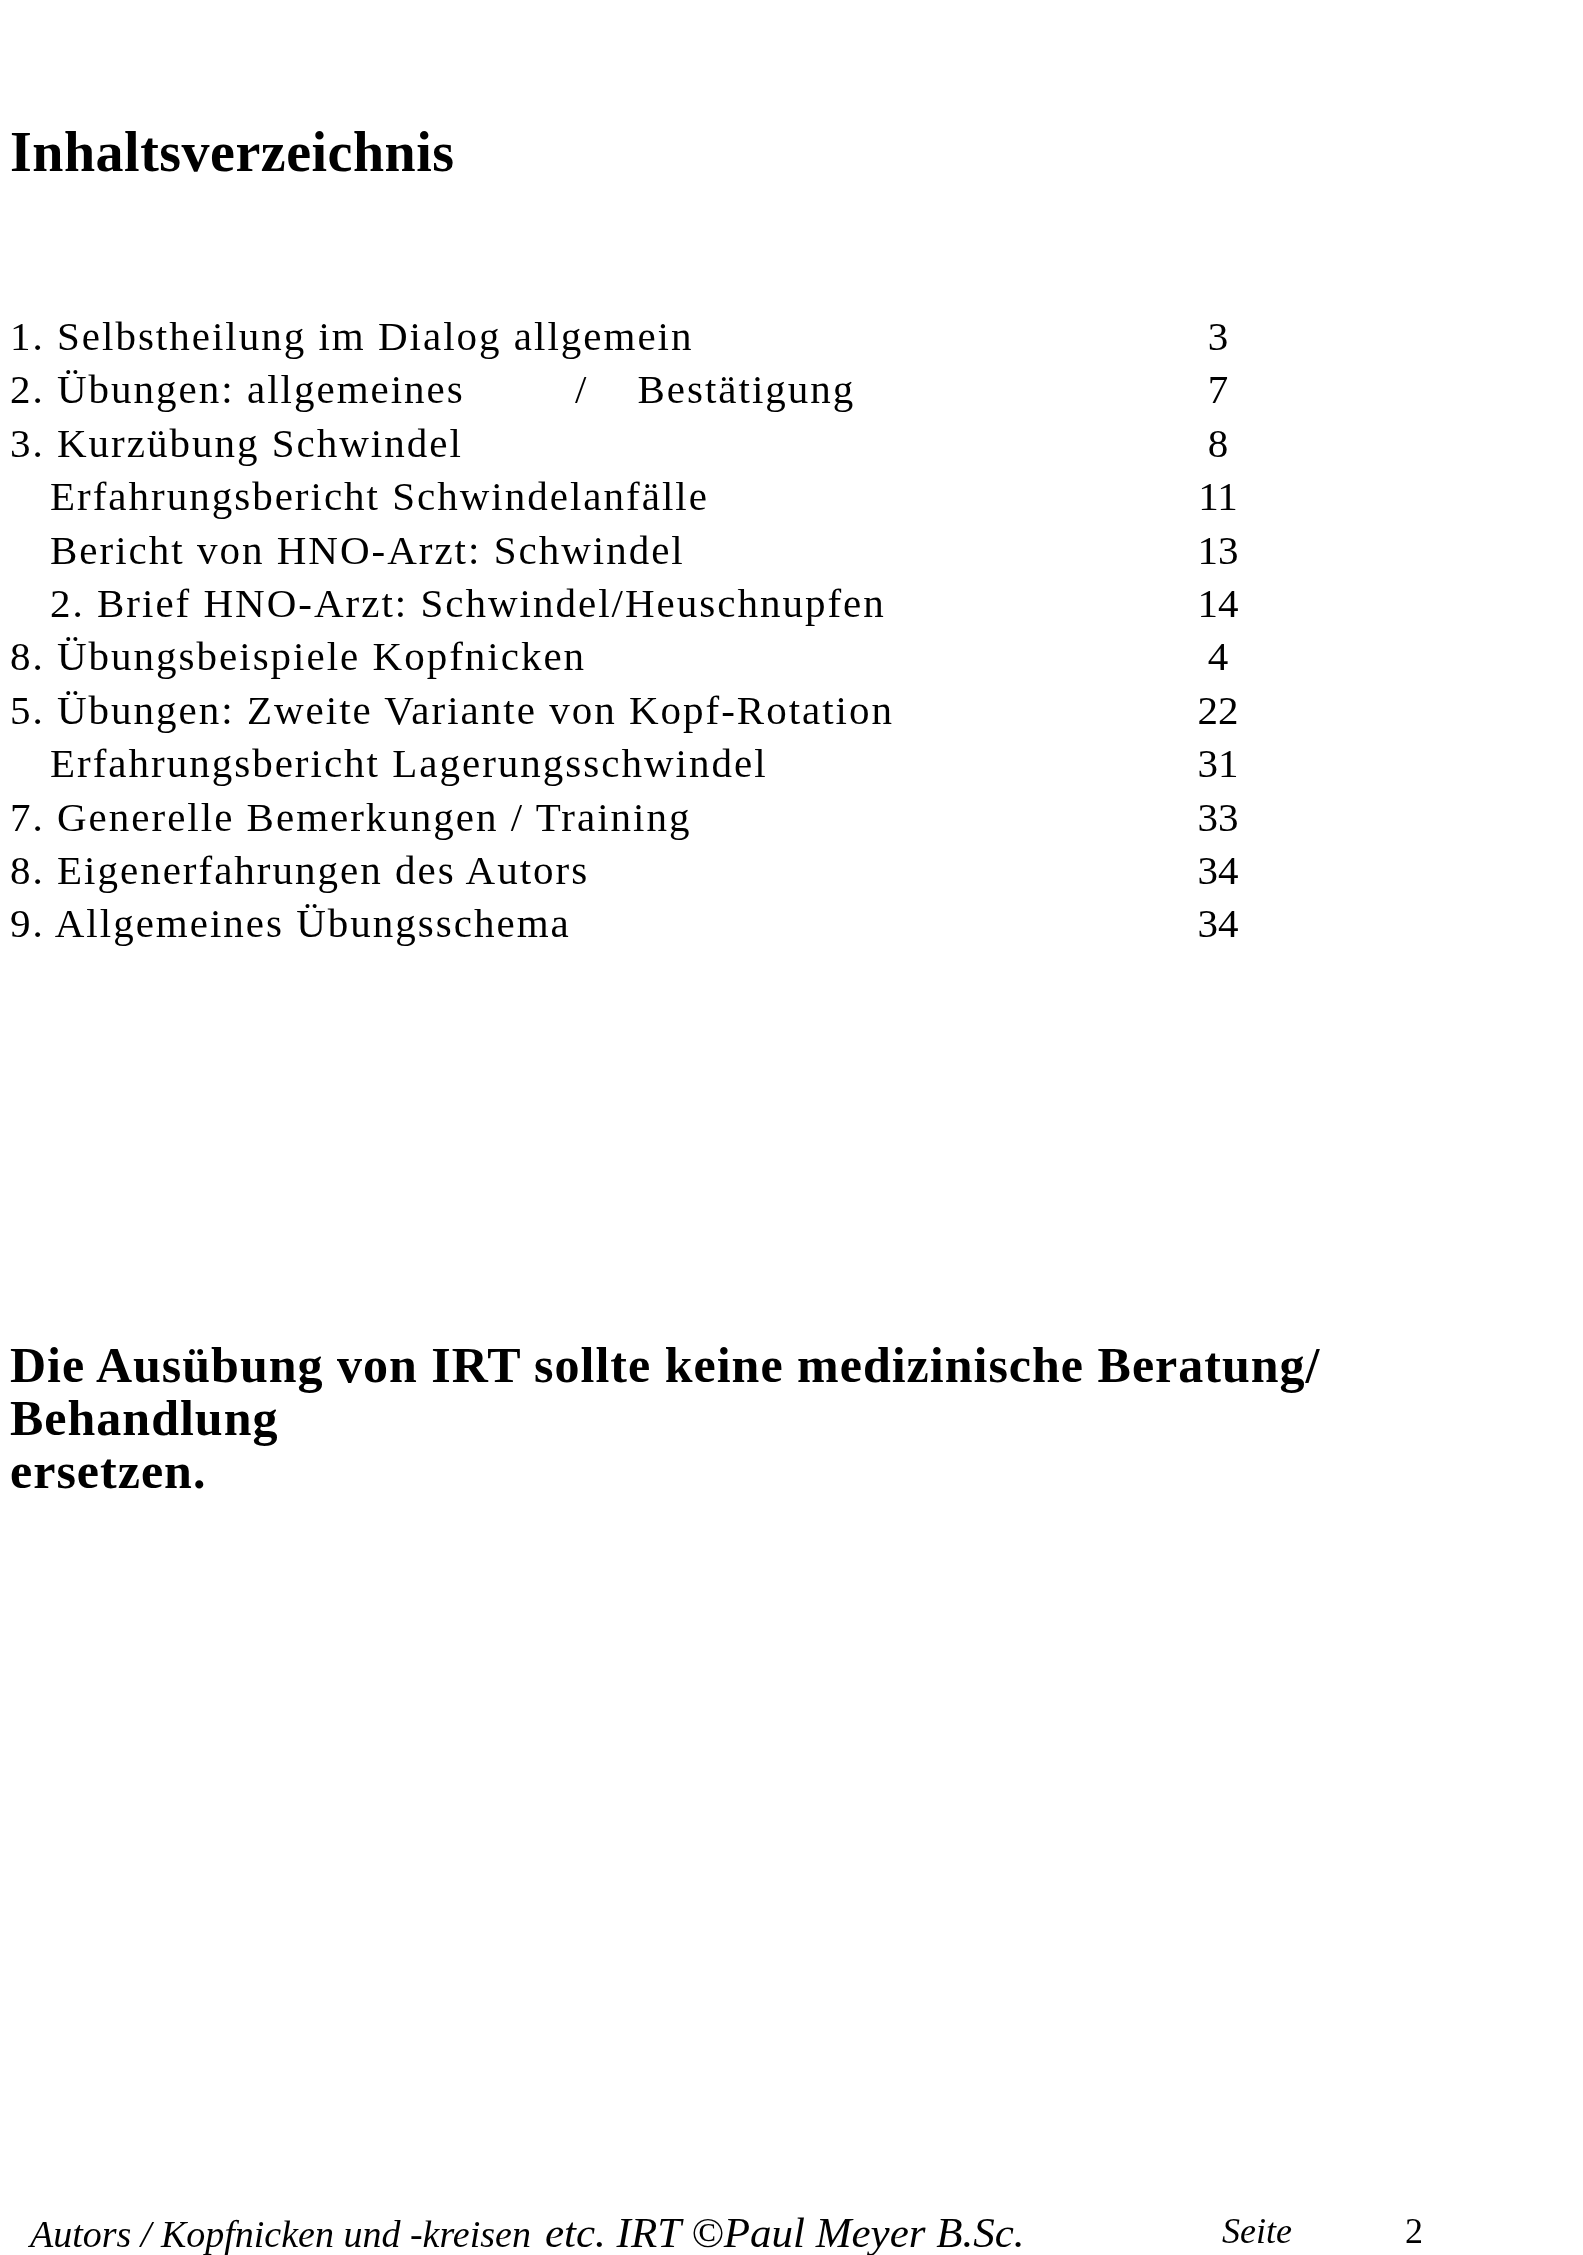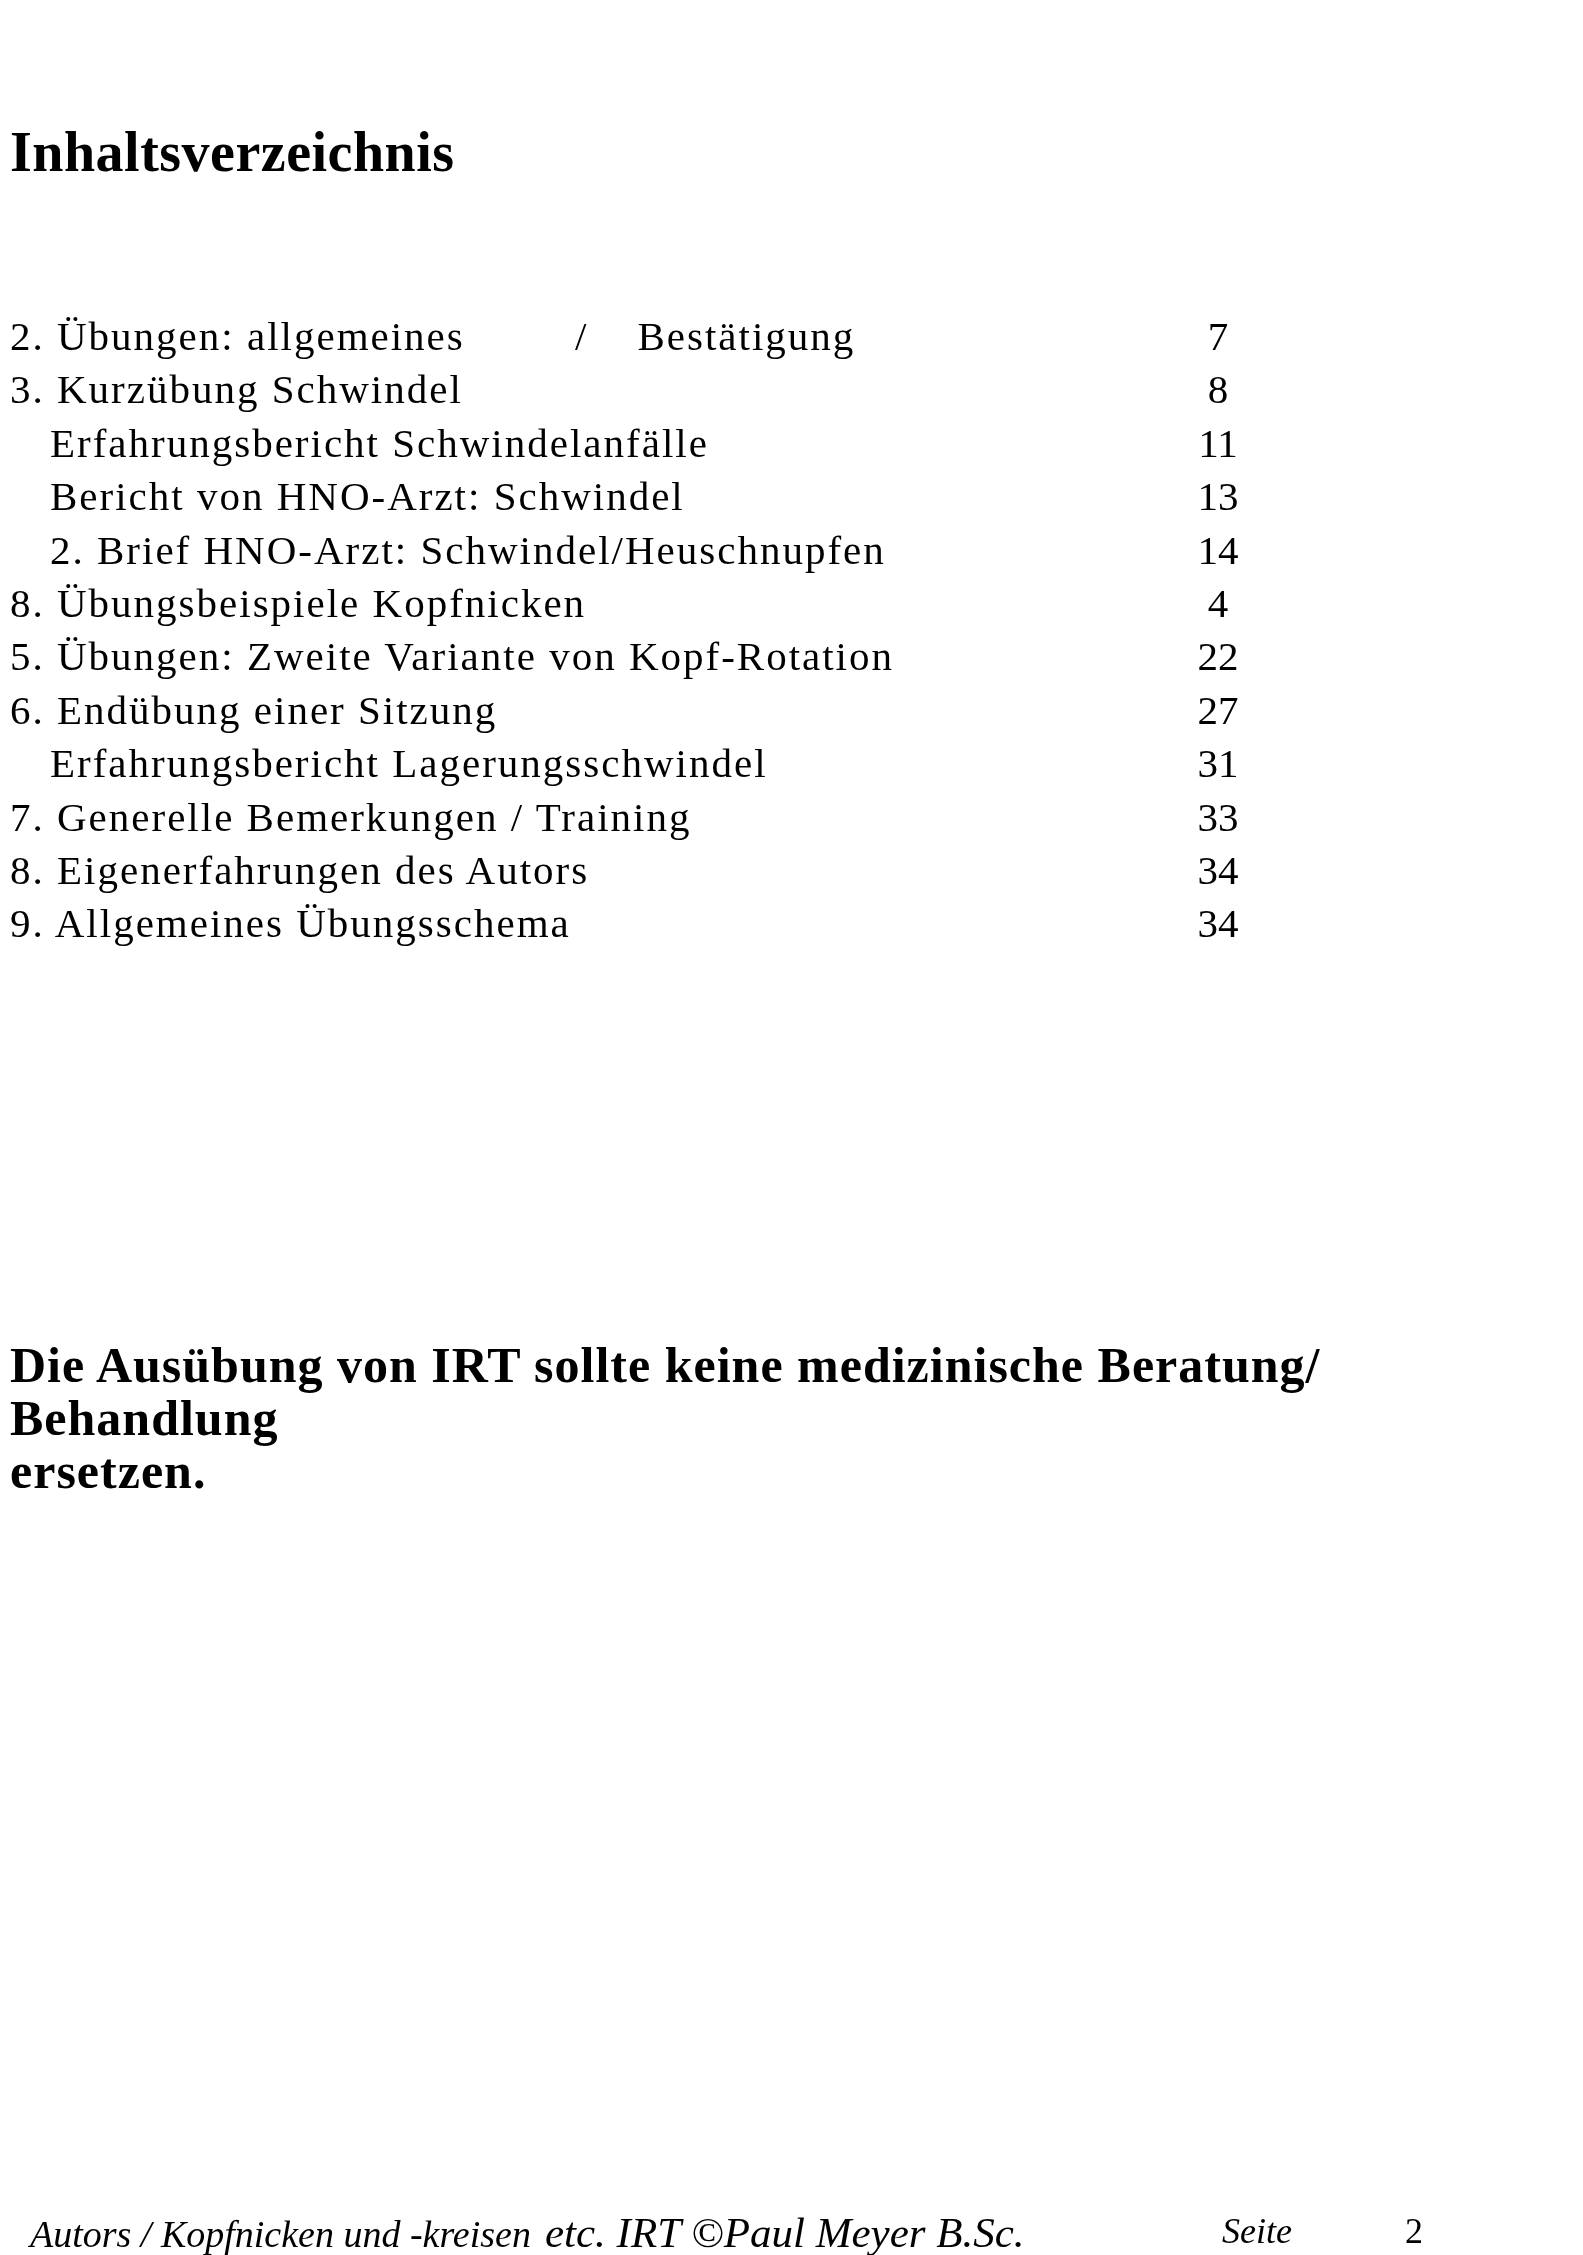--- a/index.html
+++ b/index.html
@@ -71,20 +71,24 @@
 </style>
 </head>
 <body>
 
 <div class="page">
 
   <h1 class="title">Inhaltsverzeichnis</h1>
 
   <div class="toc">
     <div class="toc-row">
+      <span class="toc-label">1. Selbstheilung im Dialog allgemein</span>
+      <span class="toc-page">3</span>
+    </div>
+    <div class="toc-row">
       <span class="toc-label">2. Übungen: allgemeines         /    Bestätigung</span>
       <span class="toc-page">7</span>
     </div>
     <div class="toc-row">
       <span class="toc-label">3. Kurzübung Schwindel</span>
       <span class="toc-page">8</span>
     </div>
     <div class="toc-row indent">
       <span class="toc-label">Erfahrungsbericht Schwindelanfälle</span>
       <span class="toc-page">11</span>
@@ -97,24 +101,20 @@
       <span class="toc-label">2. Brief HNO-Arzt: Schwindel/Heuschnupfen</span>
       <span class="toc-page">14</span>
     </div>
     <div class="toc-row">
       <span class="toc-label">8. Übungsbeispiele Kopfnicken</span>
       <span class="toc-page">4</span>
     </div>
     <div class="toc-row">
       <span class="toc-label">5. Übungen: Zweite Variante von Kopf-Rotation</span>
       <span class="toc-page">22</span>
-    </div>
-    <div class="toc-row">
-      <span class="toc-label">6. Endübung einer Sitzung</span>
-      <span class="toc-page">27</span>
     </div>
     <div class="toc-row indent">
       <span class="toc-label">Erfahrungsbericht Lagerungsschwindel</span>
       <span class="toc-page">31</span>
     </div>
     <div class="toc-row">
       <span class="toc-label">7. Generelle Bemerkungen / Training</span>
       <span class="toc-page">33</span>
     </div>
     <div class="toc-row">

